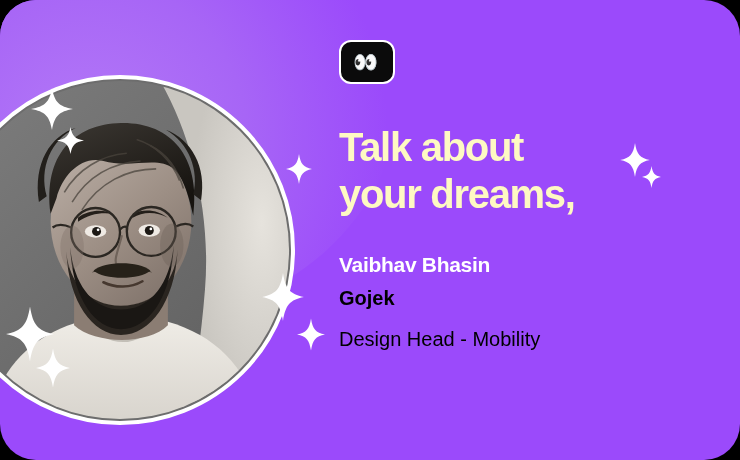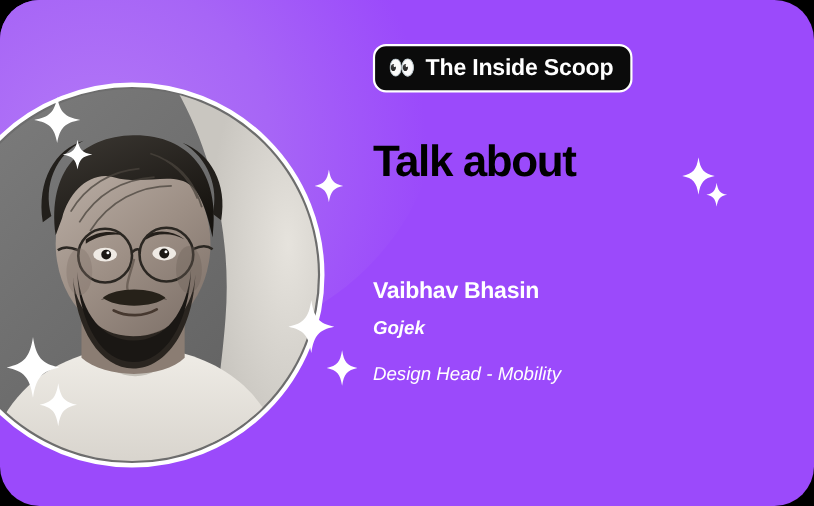--- a/index.html
+++ b/index.html
@@ -109,21 +109,21 @@
     font-weight: bold;
     letter-spacing: -0.2px;
     white-space: nowrap;
   }
 
   #headline {
     position: absolute;
     left: 0;
     top: 97px;
     width: 380px;
-    color: #000000;
+    color: #fef9c3;
     font-size: 40px;
     font-weight: bold;
     line-height: 47px;
     letter-spacing: -1.3px;
   }
   #headline .hl-line { display: block; white-space: nowrap; }
 
   #person-name {
     position: absolute;
     left: 0;
@@ -131,24 +131,23 @@
     color: #ffffff;
     font-size: 21px;
     font-weight: bold;
     letter-spacing: -0.3px;
   }
 
   #affiliation {
     position: absolute;
     left: 0;
     top: 288px;
-    color: #ffffff;
-    font-size: 17px;
+    color: #000000;
+    font-size: 20px;
     line-height: 21px;
-    font-style: italic;
   }
   #affiliation .company { font-weight: bold; display: block; }
   #affiliation .role { font-weight: normal; display: block; margin-top: 20px; }
 
   #credit {
     position: absolute;
     left: 0;
     top: 371px;
     color: #f3e9ff;
     font-size: 14.5px;
@@ -296,25 +295,25 @@
     <path d="M20 0 C22.4 15.4 26.6 20.2 40 23 C26.6 25.8 22.4 30.6 20 46 C17.6 30.6 13.4 25.8 0 23 C13.4 20.2 17.6 15.4 20 0 Z" fill="#ffffff"></path>
   </svg>
   <svg class="sparkle" style="left:642px; top:166px; width:19px; height:22px;" viewBox="0 0 40 46" xmlns="http://www.w3.org/2000/svg">
     <path d="M20 0 C22.4 15.4 26.6 20.2 40 23 C26.6 25.8 22.4 30.6 20 46 C17.6 30.6 13.4 25.8 0 23 C13.4 20.2 17.6 15.4 20 0 Z" fill="#ffffff"></path>
   </svg>
 
   <div id="content">
 
     <div id="brand-badge">
       <span class="eyes">👀</span>
-      <span class="brand-text">The Inside Scoop</span>
     </div>
 
     <h1 id="headline">
       <span class="hl-line">Talk about</span>
+      <span class="hl-line">your dreams,</span>
     </h1>
 
     <div id="person-name">Vaibhav Bhasin</div>
 
     <div id="affiliation">
       <span class="company">Gojek</span>
       <span class="role">Design Head - Mobility</span>
     </div>
 
 

